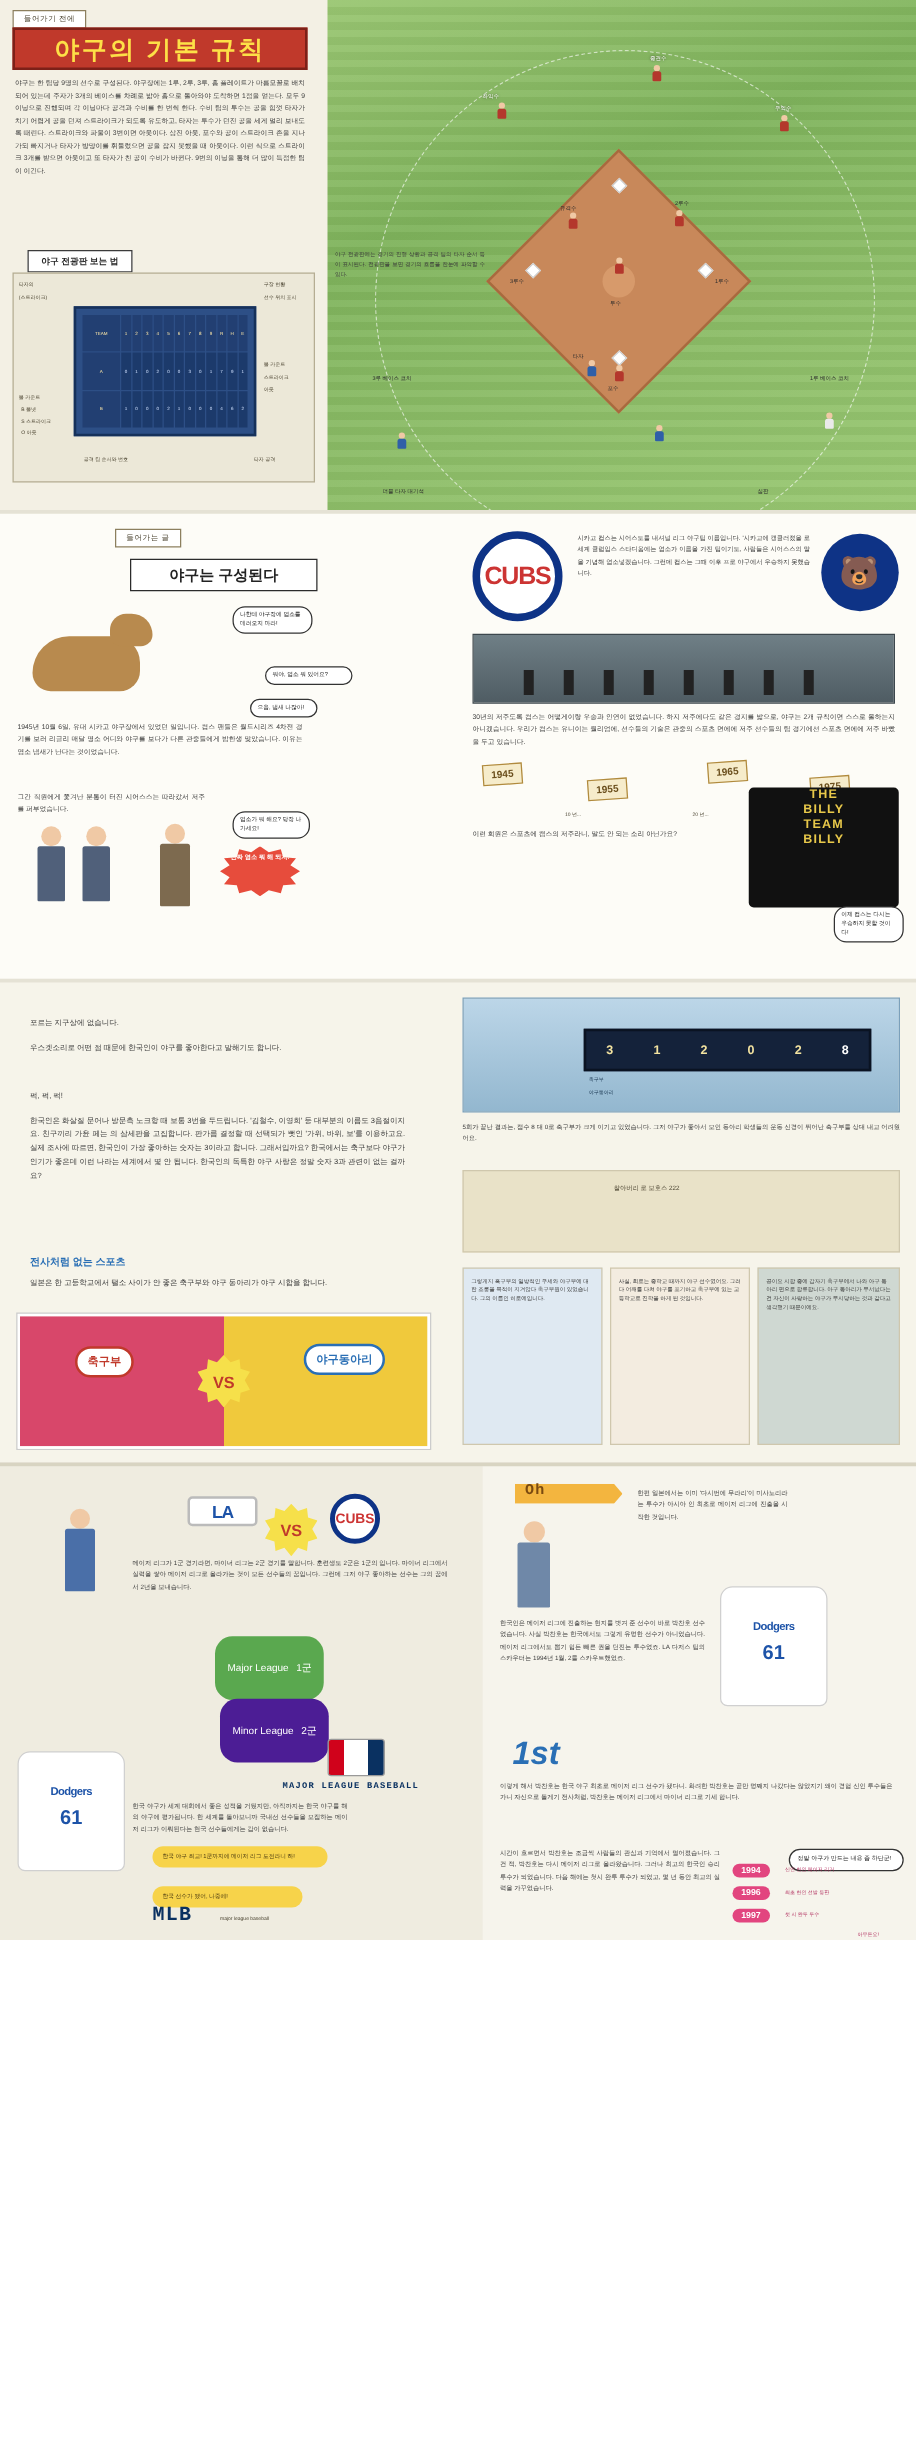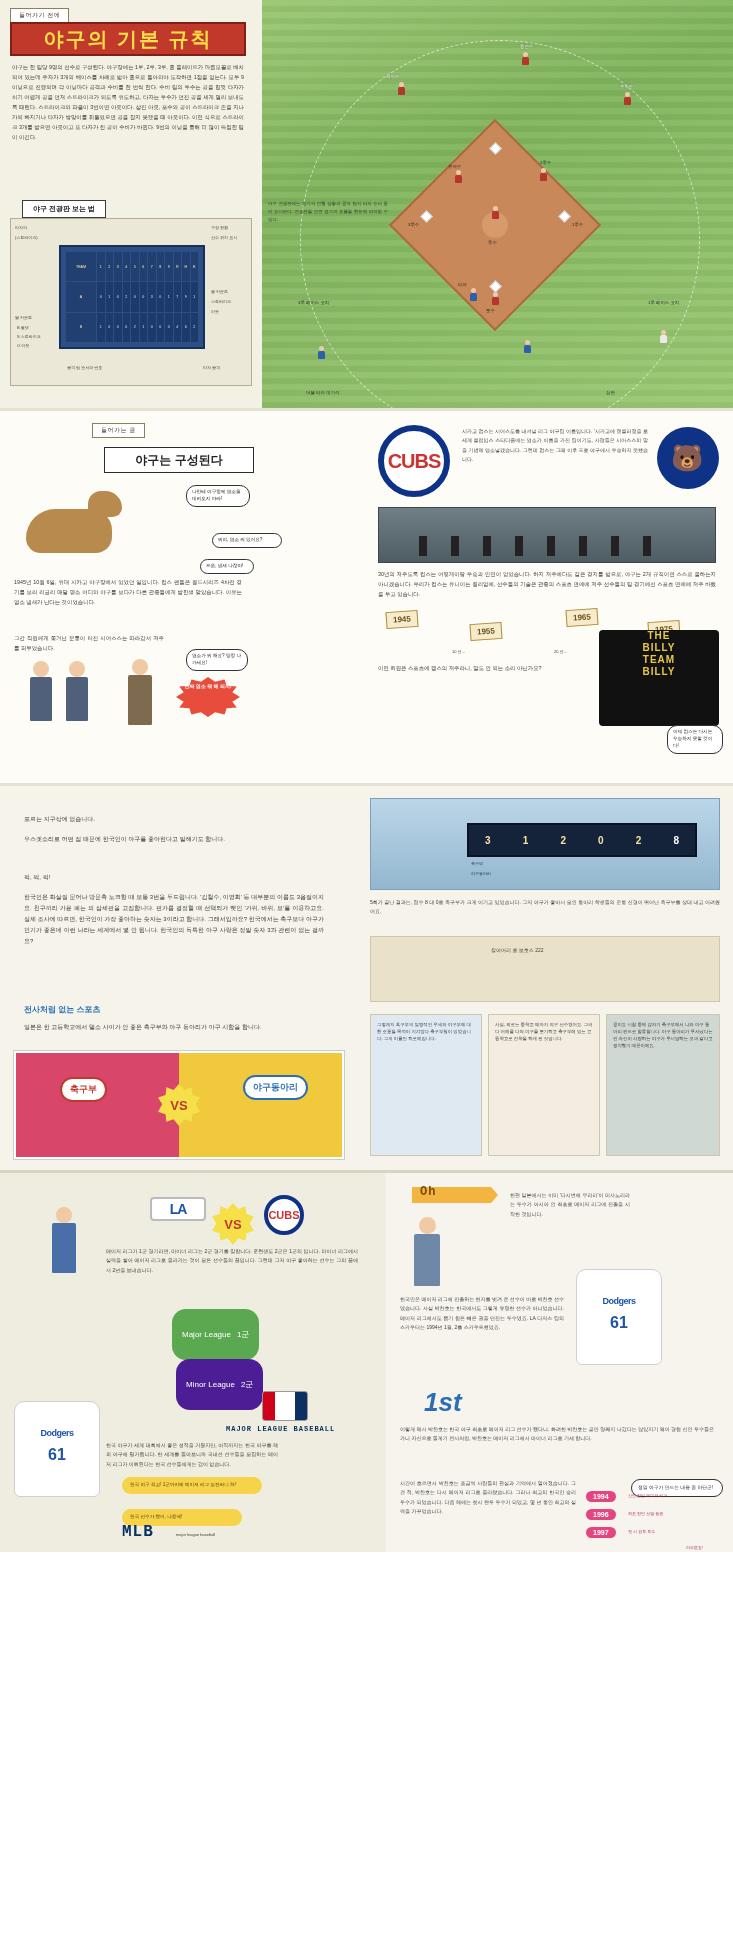--- a/index.html
+++ b/index.html
@@ -539,21 +539,21 @@
         <div class="body" style="width:26px;height:52px;background:#6f88a8;"></div>
       </div>
 
     <div class="jersey" style="left:190px; top:96px;">
       <div class="nm">Dodgers</div>
       <div class="no">61</div>
     </div>
 
     <div class="body-text" style="left:14px; top:122px; width:164px; font-size:5px;">한국인은 메이저 리그에 진출하는 현지를 벗겨 준 선수이 바로 박찬호 선수였습니다. 사실 박찬호는 한국에서도 그렇게 유명한 선수가 아니었습니다. 메이저 리그에서도 뽑기 힘든 빼른 권을 던진는 투수였죠. LA 다저스 팀의 스카우터는 1994년 1월, 2를 스카우트했었죠.</div>
 
-    <div class="first-big" style="left:38px; top:214px;">1st</div>
+    <div class="first-big" style="left:24px; top:214px;">1st</div>
 
     <div class="body-text" style="left:14px; top:252px; width:314px; font-size:5px;">이렇게 해서 박찬호는 한국 야구 최초로 메이저 리그 선수가 됐다니. 화려한 박찬호는 곧만 명째지 나갔다는 않았지기 왜이 경험 신인 투수들은 가니 자신으로 돌게기 전사처럼, 박찬호는 메이저 리그에서 마이너 리그로 기세 합니다.</div>
     <div class="body-text" style="left:14px; top:306px; width:176px; font-size:5px;">시간이 흐르면서 박찬호는 조금씩 사람들의 관심과 기억에서 멀어졌습니다. 그건 적, 박찬호는 다시 메이저 리그로 올라왔습니다. 그러나 최고의 한국인 승리 투수가 되었습니다. 다음 해에는 첫시 완투 투수가 되었고, 몇 년 동안 최고의 실력을 가꾸었습니다.</div>
 
     <div class="note-bubble" style="right:10px; top:306px; width:92px;">정말 아구가 만드는 내용 좀 하단군!</div>
 
     <div class="year-tag" style="left:200px; top:318px;">1994</div>
     <div class="year-tag" style="left:200px; top:336px;">1996</div>
     <div class="year-tag" style="left:200px; top:354px;">1997</div>
     <div class="mini-label" style="left:242px; top:320px; color:#b02a5b;">신인 한인 메이저 리거</div>

